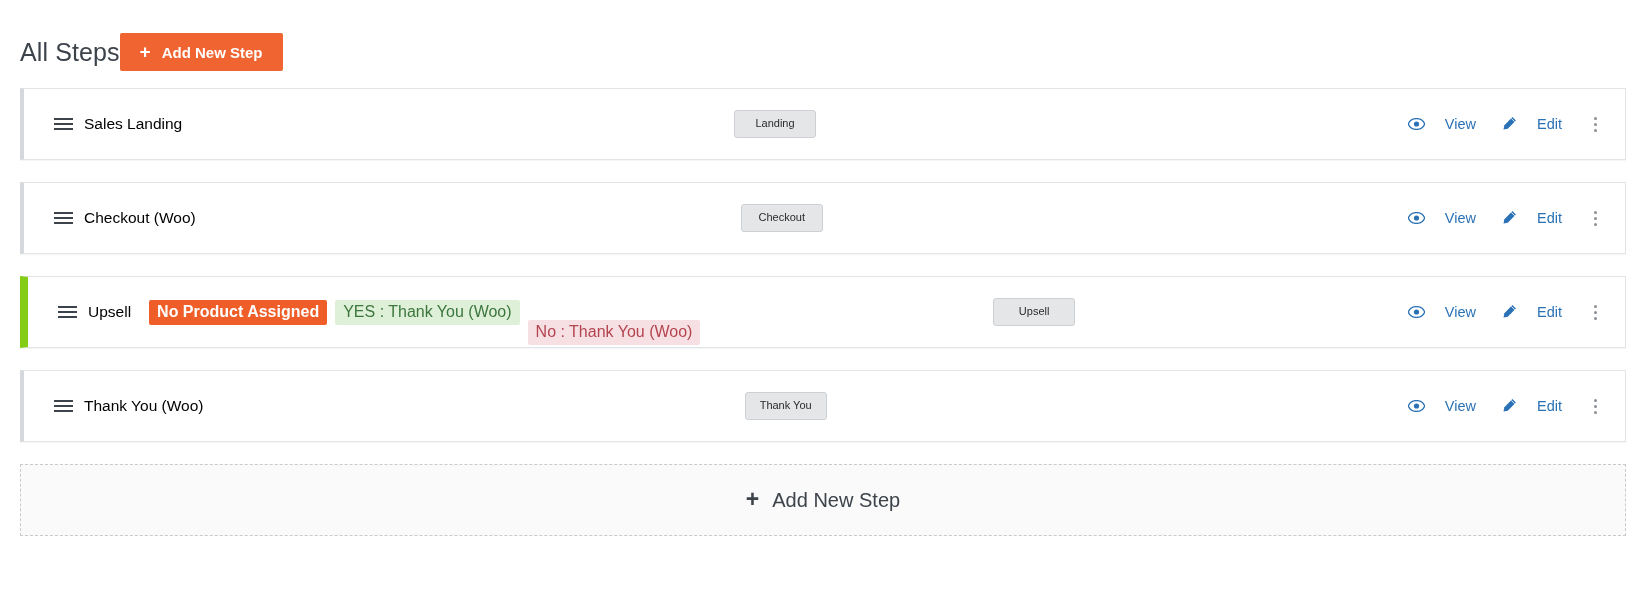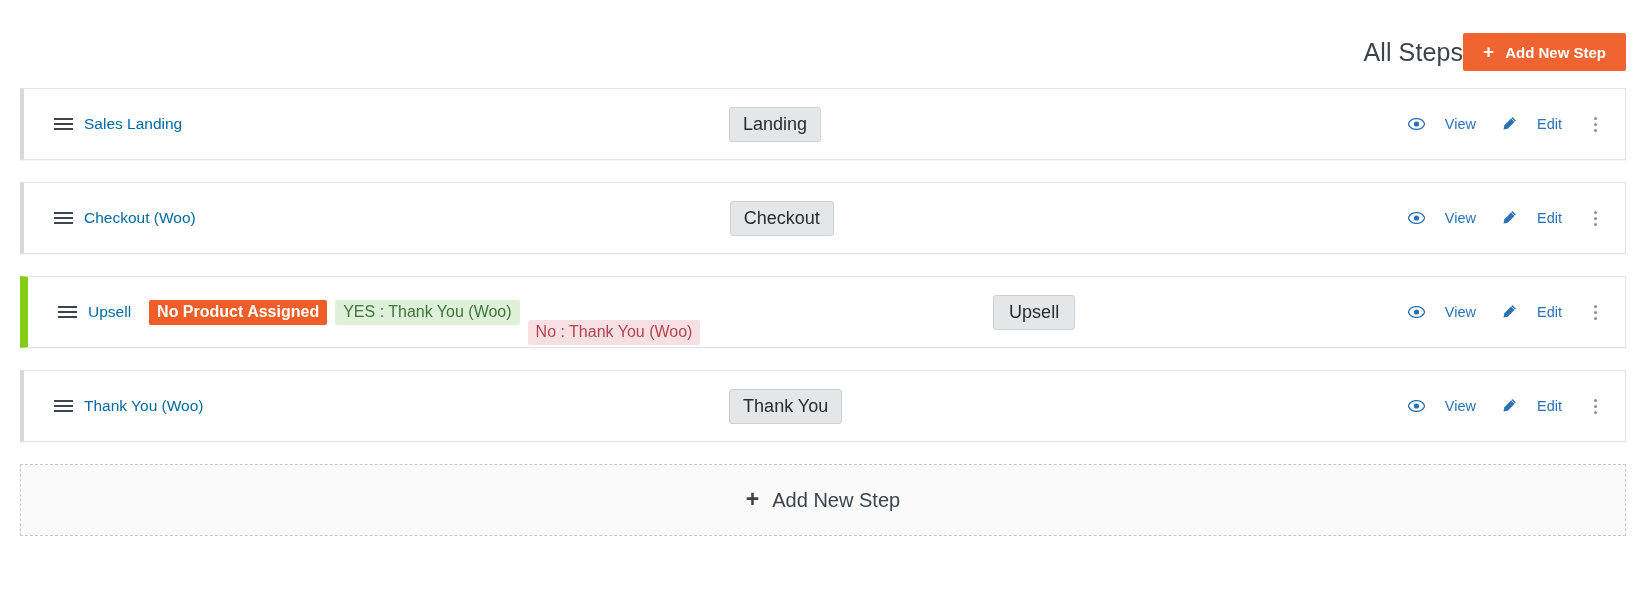--- a/index.html
+++ b/index.html
@@ -14,21 +14,21 @@
     width: 1646px;
     height: 595px;
     background: #ffffff;
     overflow: hidden;
   }
 
   
   .page-header {
     display: flex;
     align-items: center;
-    justify-content: flex-end;
+    justify-content: flex-start;
     padding: 16px 20px 0 20px;
     height: 88px;
   }
   .page-title {
     font-size: 25px;
     font-weight: 400;
     color: #3c434a;
     letter-spacing: .1px;
     line-height: 1;
     margin: 0;
@@ -96,21 +96,21 @@
     flex: 0 0 auto;
   }
   .drag-handle i {
     display: block;
     height: 2px;
     width: 19px;
     background: #3c434a;
     border-radius: 0;
   }
   .step-title {
-    color: #0369a1;
+    color: #000000;
     font-size: 15.5px;
     text-decoration: none;
     white-space: nowrap;
     cursor: pointer;
   }
 
   .tag-group {
     display: flex;
     align-items: center;
     gap: 8px;
@@ -134,21 +134,21 @@
     justify-content: center;
     align-items: center;
     padding-right: 40px;
   }
   .type-badge {
     display: inline-block;
     background: #e4e6e8;
     border: 1px solid #cdd0d4;
     border-radius: 3px;
     color: #2b2b2b;
-    font-size: 18px;
+    font-size: 11px;
     padding: 7px 13px 8px 13px;
     line-height: 1;
     white-space: nowrap;
     min-width: 82px;
     text-align: center;
   }
 
   .step-actions {
     display: flex;
     align-items: center;

